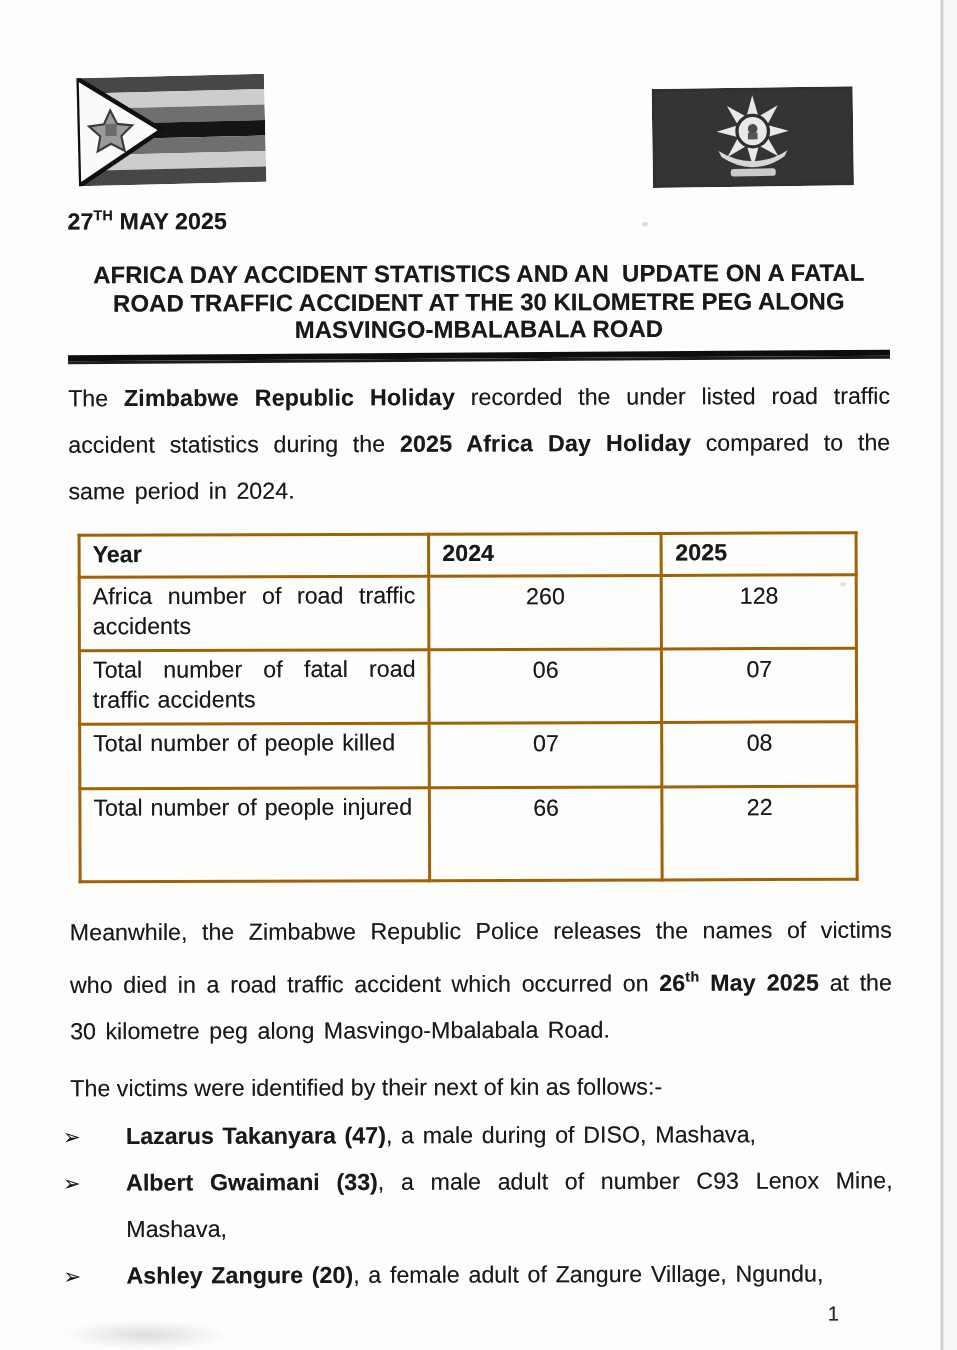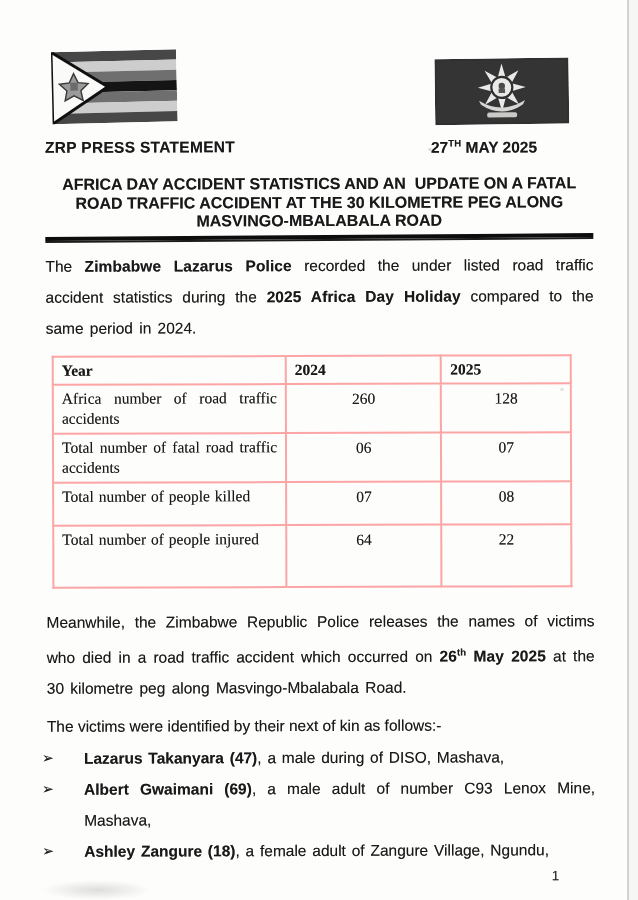--- a/index.html
+++ b/index.html
@@ -38,21 +38,21 @@
   .p1 { margin-top:9px; }
   .p2 { margin-top:18px; }
   .para b { letter-spacing:.1px; }
   
   table.stats {
     margin-top:12px; margin-left:6px;
     width:520px; border-collapse:collapse;
     font-size:15.5px; table-layout:fixed;
   }
   table.stats col.c1 { width:45%; } table.stats col.c2 { width:30%; } table.stats col.c3 { width:25%; }
-  table.stats th, table.stats td { border:2px solid #fca5a5; vertical-align:top; line-height:20px;font-family:Liberation Serif, serif; }
+  table.stats th, table.stats td { border:2px solid #a16207; vertical-align:top; line-height:20px; }
   table.stats th { padding:3px 8px; font-size:15.5px; }
   th.lab { text-align:left; }
   th.num { text-align:left; }
   td.lab { text-align:justify; word-spacing:1px; padding:3px 8px 4px; }
   td.val { text-align:center; padding:4px 8px 4px; }
   tr.tall td { padding-bottom:17px; }
   tr.taller td { padding-bottom:36px; }
   
   .victims-intro { margin-top:10px; font-size:15.5px; line-height:26px; }
   .victims-list { margin-top:4px; list-style:none; }
@@ -104,32 +104,31 @@
         <circle cx="67" cy="29" r="10.5" fill="#e9e9e7" stroke="#2e2e2e" stroke-width="2.2"></circle>
         <circle cx="67" cy="27.5" r="3.2" fill="#4a4a4a"></circle>
         <rect x="63.8" y="30" width="6.4" height="4.5" fill="#555555"></rect>
         <path d="M44 42 Q55 49 67 49 Q79 49 90 42 L88 46 Q78 53 67 53 Q56 53 46 46 Z" fill="#d6d6d4"></path>
         <rect x="52" y="54" width="30" height="5" rx="2" fill="#c9c9c7"></rect>
       </svg>
     </div>
   </div>
 
   <div class="header-labels">
-    <div class="statement-label">ZRP PRESS STATEMENT</div>
     <div class="date-label"><span>27</span><sup class="ord">TH</sup><span> MAY 2025</span></div>
   </div>
 
   <div class="doc-title">
     <div>AFRICA DAY ACCIDENT STATISTICS AND AN  UPDATE ON A FATAL</div>
     <div>ROAD TRAFFIC ACCIDENT AT THE 30 KILOMETRE PEG ALONG</div>
     <div>MASVINGO-MBALABALA ROAD</div>
   </div>
   <div class="title-rule"></div>
 
-  <p class="para p1"><span>The </span><b>Zimbabwe Lazarus Police</b><span> recorded the under listed road traffic accident statistics during the </span><b>2025 Africa Day Holiday</b><span> compared to the same period in 2024.</span></p>
+  <p class="para p1"><span>The </span><b>Zimbabwe Republic Holiday</b><span> recorded the under listed road traffic accident statistics during the </span><b>2025 Africa Day Holiday</b><span> compared to the same period in 2024.</span></p>
 
   <table class="stats">
     <colgroup>
         <col class="c1">
         <col class="c2">
         <col class="c3">
       </colgroup>
     <thead>
       <tr>
         <th class="lab">Year</th>
@@ -148,34 +147,34 @@
         <td class="val">06</td>
         <td class="val">07</td>
       </tr>
       <tr class="tall">
         <td class="lab">Total number of people killed</td>
         <td class="val">07</td>
         <td class="val">08</td>
       </tr>
       <tr class="taller">
         <td class="lab">Total number of people injured</td>
-        <td class="val">64</td>
+        <td class="val">66</td>
         <td class="val">22</td>
       </tr>
     </tbody>
   </table>
 
   <p class="para p2"><span>Meanwhile, the Zimbabwe Republic Police releases the names of victims who died in a road traffic accident which occurred on </span><b><span>26</span><sup class="ord">th</sup><span> May 2025</span></b><span> at the 30 kilometre peg along Masvingo-Mbalabala Road.</span></p>
 
   <p class="victims-intro">The victims were identified by their next of kin as follows:-</p>
 
   <ul class="victims-list">
     <li><span class="bullet">➢</span><b>Lazarus Takanyara (47)</b><span>, a male during of DISO, Mashava,</span></li>
-    <li><span class="bullet">➢</span><b>Albert Gwaimani (69)</b><span>, a male adult of number C93 Lenox Mine, Mashava,</span></li>
-    <li><span class="bullet">➢</span><b>Ashley Zangure (18)</b><span>, a female adult of Zangure Village, Ngundu,</span></li>
+    <li><span class="bullet">➢</span><b>Albert Gwaimani (33)</b><span>, a male adult of number C93 Lenox Mine, Mashava,</span></li>
+    <li><span class="bullet">➢</span><b>Ashley Zangure (20)</b><span>, a female adult of Zangure Village, Ngundu,</span></li>
   </ul>
 
   <div class="page-number">1</div>
 
 </div>
 
 <div class="scan-margin-right"></div>
 <div class="scan-edge-right"></div>
 <div class="scan-smudge"></div>
 <div class="scan-dot-a"></div>

